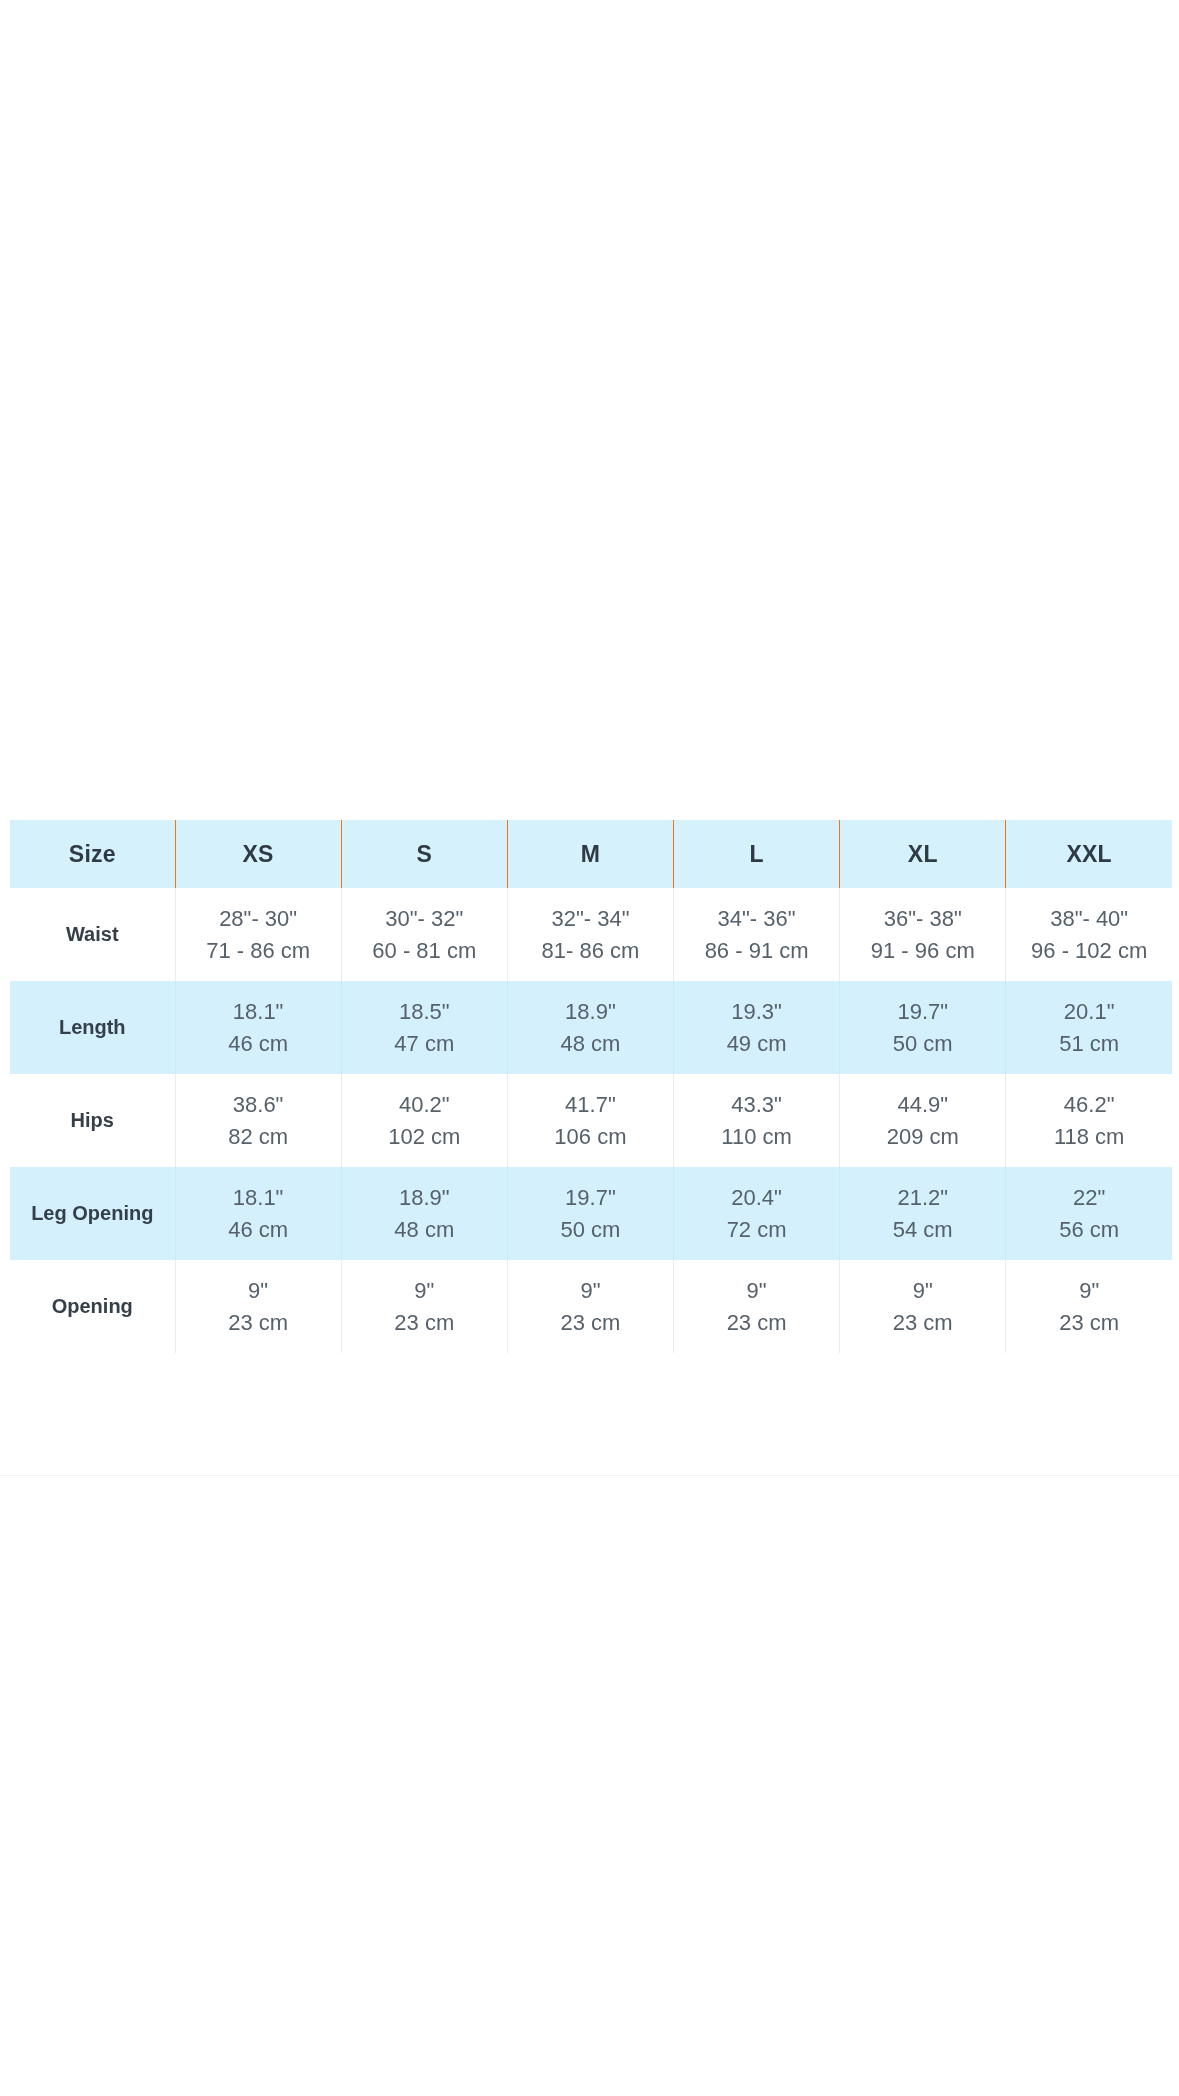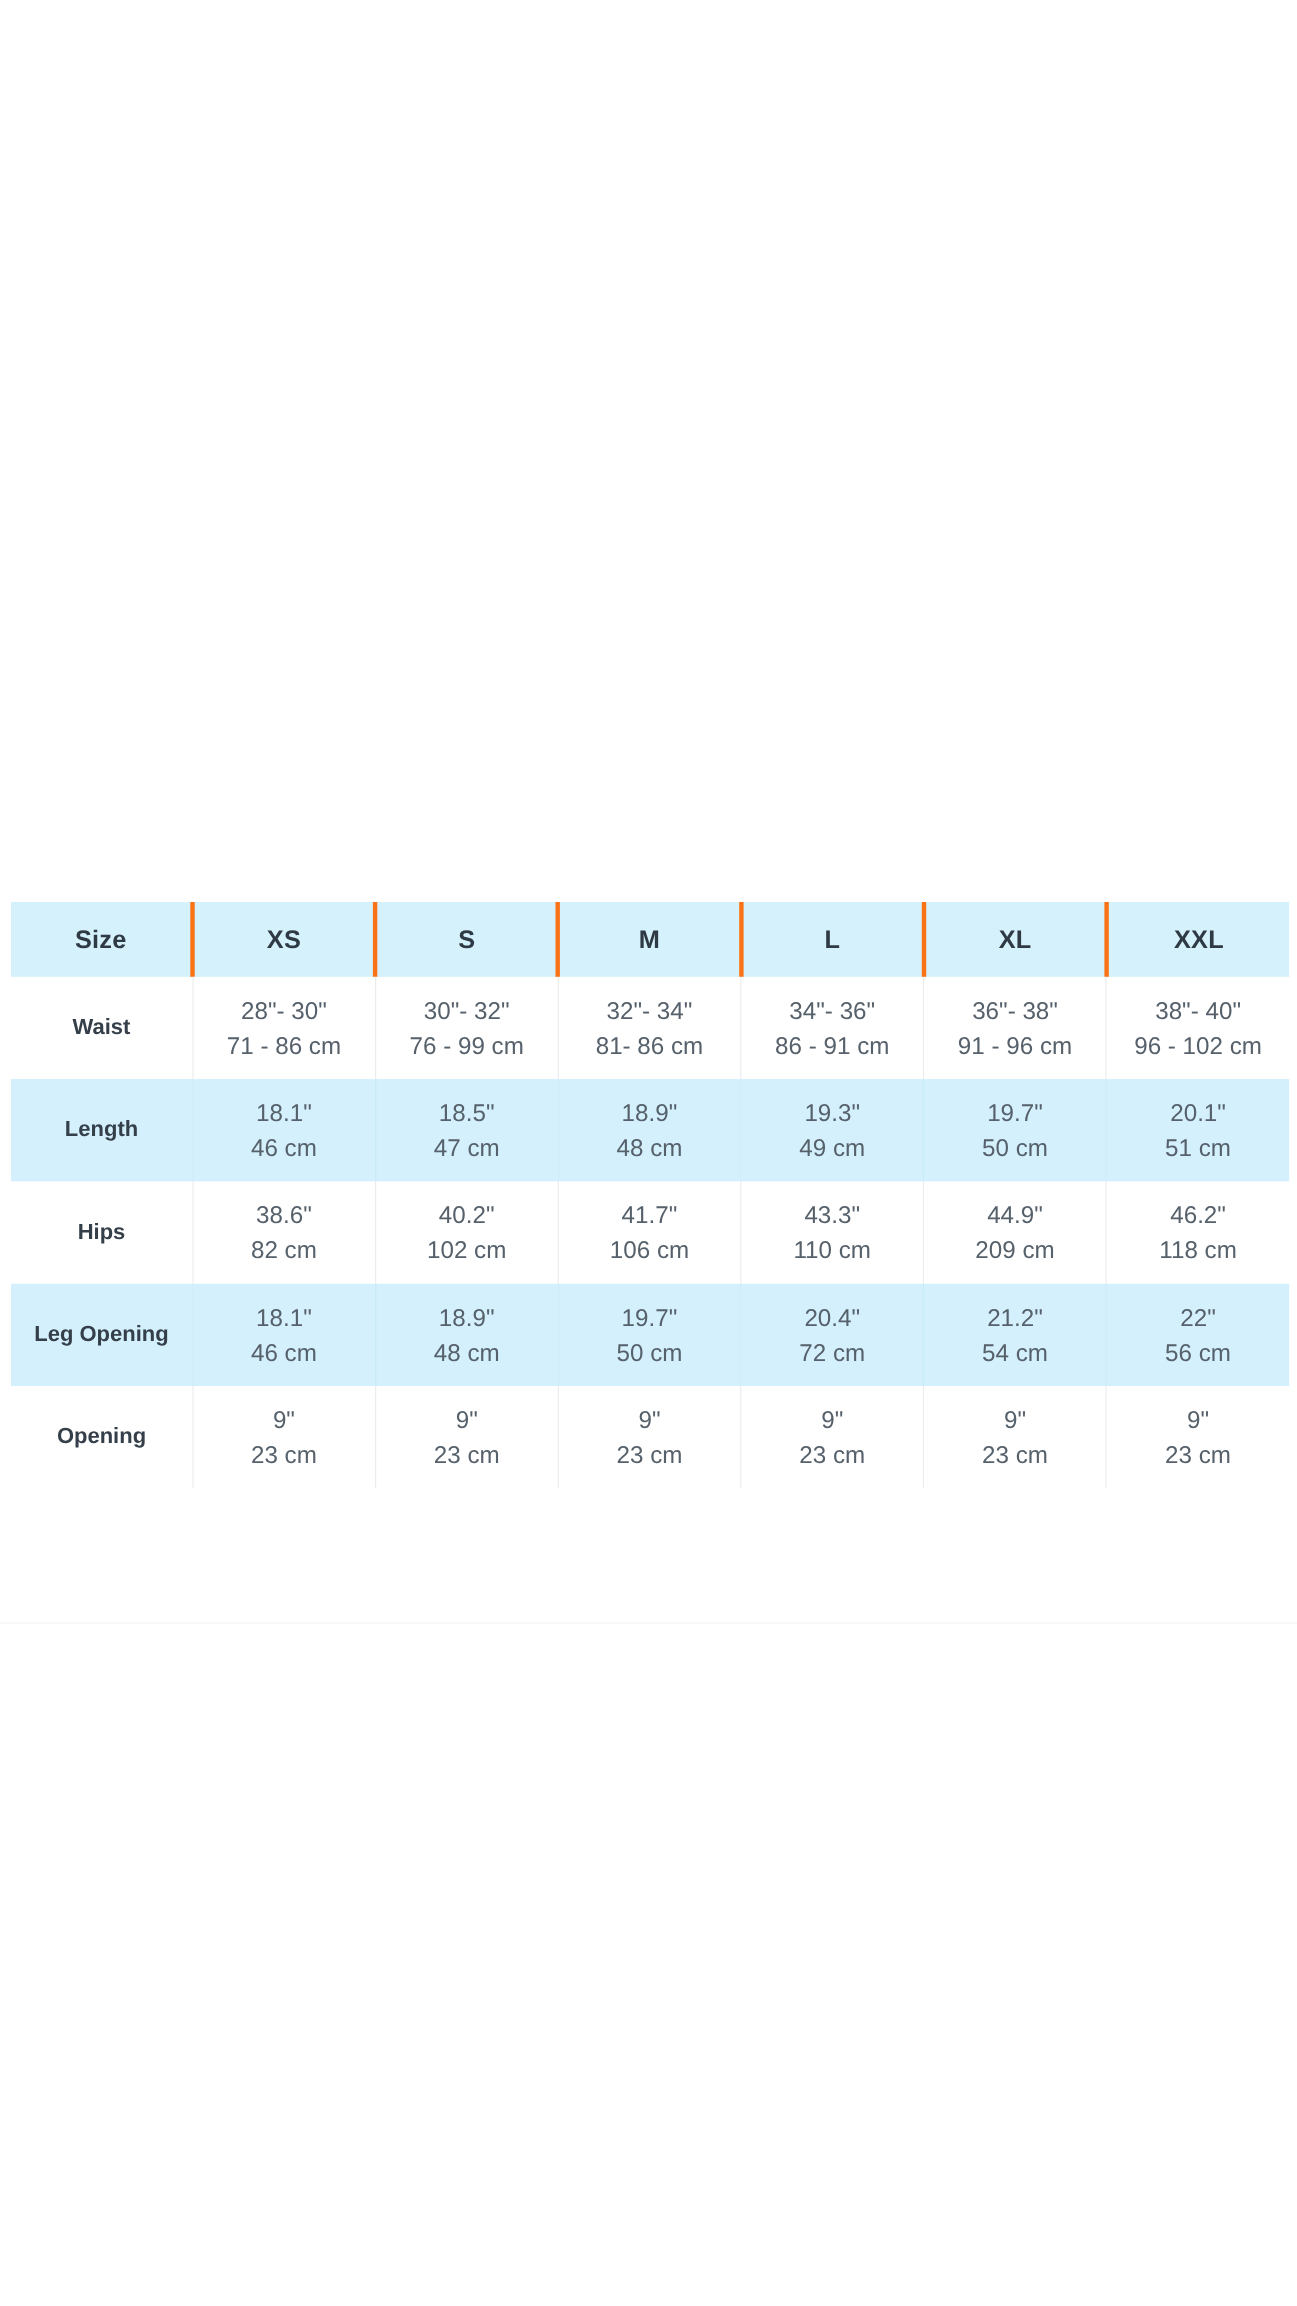--- a/index.html
+++ b/index.html
@@ -41,21 +41,21 @@
 
   
   table.size-chart thead th {
     background: #d4f1fc;
     color: #2f3a44;
     font-size: 23px;
     font-weight: bold;
     text-align: center;
     height: 68px;
     padding: 0 4px;
-    border-right: 4px solid #f97316;
+    border-right: 1px solid #f97316;
     letter-spacing: 0.2px;
   }
   table.size-chart thead th:last-child { border-right: none; }
 
   
   table.size-chart tbody tr { height: 93px; }
   table.size-chart tbody tr.striped { background: #d3f0fc; margin-left: 27px; }
 
   table.size-chart tbody th.row-label {
     color: #343f49;
@@ -127,21 +127,21 @@
       </thead>
       <tbody id="chart-body">
           <tr>
             <th class="row-label">Waist</th>
             <td class="val">
               <span class="line">28"- 30"</span>
               <span class="line">71 - 86 cm</span>
             </td>
             <td class="val">
               <span class="line">30"- 32"</span>
-              <span class="line">76 - 99 cm</span>
+              <span class="line">60 - 81 cm</span>
             </td>
             <td class="val">
               <span class="line">32"- 34"</span>
               <span class="line">81- 86 cm</span>
             </td>
             <td class="val">
               <span class="line">34"- 36"</span>
               <span class="line">86 - 91 cm</span>
             </td>
             <td class="val">

